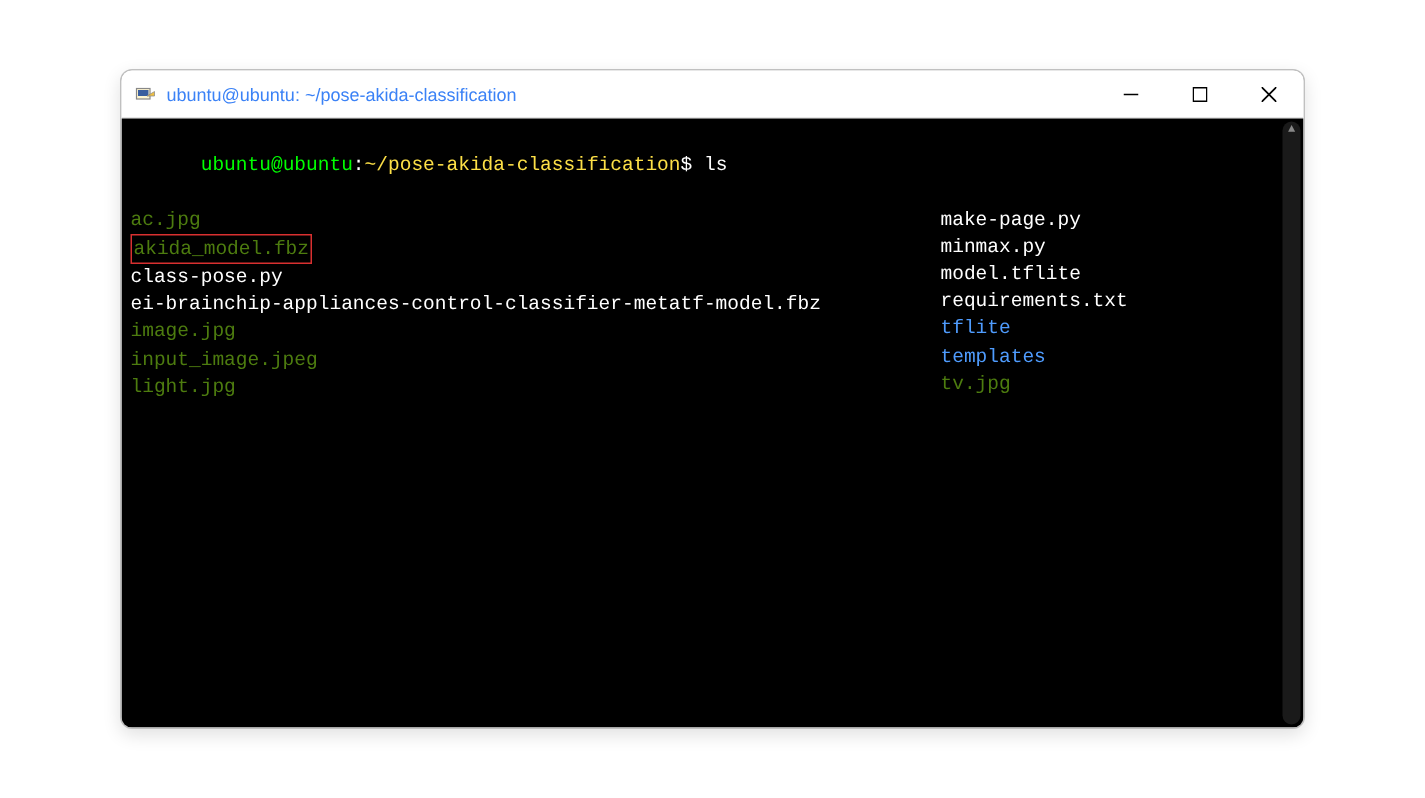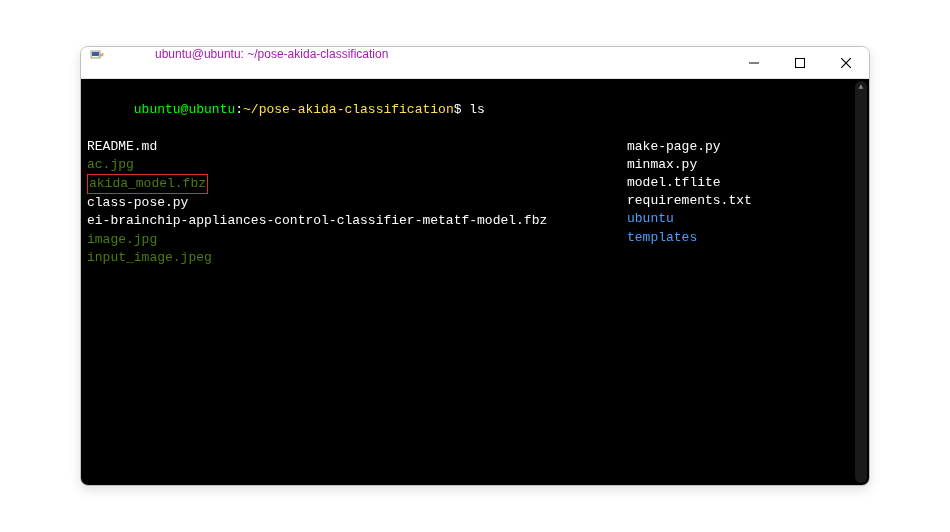--- a/index.html
+++ b/index.html
@@ -20,25 +20,25 @@
       background: #ffffff;
       box-shadow: 0 4px 12px rgba(0,0,0,0.12);
       overflow: hidden;
       display: flex;
       flex-direction: column;
     }
     .titlebar {
       height: 32px;
       background: #ffffff;
       display: flex;
+      align-items: center;
       padding-left: 8px;
       border-bottom: 1px solid #e5e5e5;
       font-size: 12px;
-      color: #a21caf;
-      gap: 44px;
+      color: #3b82f6;
     }
     .title-icon {
       width: 16px;
       height: 16px;
       margin-right: 6px;
       display: inline-flex;
       align-items: center;
       justify-content: center;
     }
     .title-text { flex: 1; }
@@ -143,32 +143,33 @@
     <div class="scroll-track">
       <div class="scroll-up">▲</div>
     </div>
 
     <div class="line prompt">
       <span class="user">ubuntu@ubuntu</span><span class="sep">:</span><span class="path">~/pose-akida-classification</span><span class="sep">$</span><span class="cmd"> </span><span class="cmd">ls</span>
     </div>
 
     <div class="two-col">
       <div class="col1" id="col-left">
-          <div class="line"><span class="f-regular">README.md</span></div>
           <div class="line"><span class="f-image">ac.jpg</span></div>
           <div class="line"><span class="f-image f-highlight">akida_model.fbz</span></div>
           <div class="line"><span class="f-regular">class-pose.py</span></div>
           <div class="line"><span class="f-regular">ei-brainchip-appliances-control-classifier-metatf-model.fbz</span></div>
           <div class="line"><span class="f-image">image.jpg</span></div>
           <div class="line"><span class="f-image">input_image.jpeg</span></div>
+          <div class="line"><span class="f-image">light.jpg</span></div>
         </div>
       <div class="col2" id="col-right">
           <div class="line"><span class="f-regular">make-page.py</span></div>
           <div class="line"><span class="f-regular">minmax.py</span></div>
           <div class="line"><span class="f-regular">model.tflite</span></div>
           <div class="line"><span class="f-regular">requirements.txt</span></div>
-          <div class="line"><span class="f-dir">ubuntu</span></div>
+          <div class="line"><span class="f-dir">tflite</span></div>
           <div class="line"><span class="f-dir">templates</span></div>
+          <div class="line"><span class="f-image">tv.jpg</span></div>
         </div>
     </div>
 
   </div>
 </div>
 
 </body></html>

